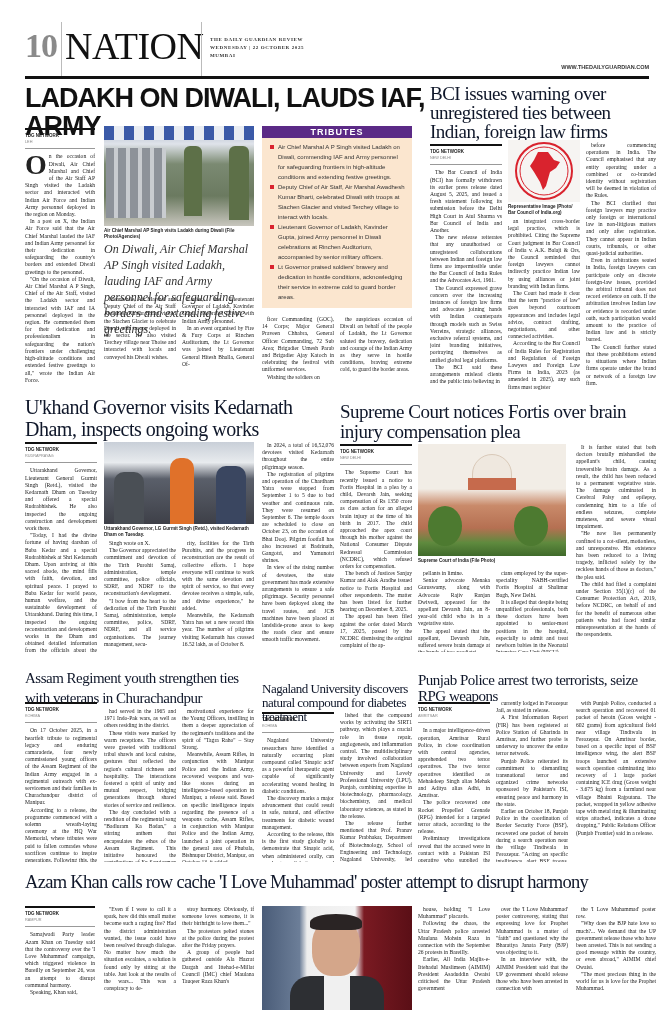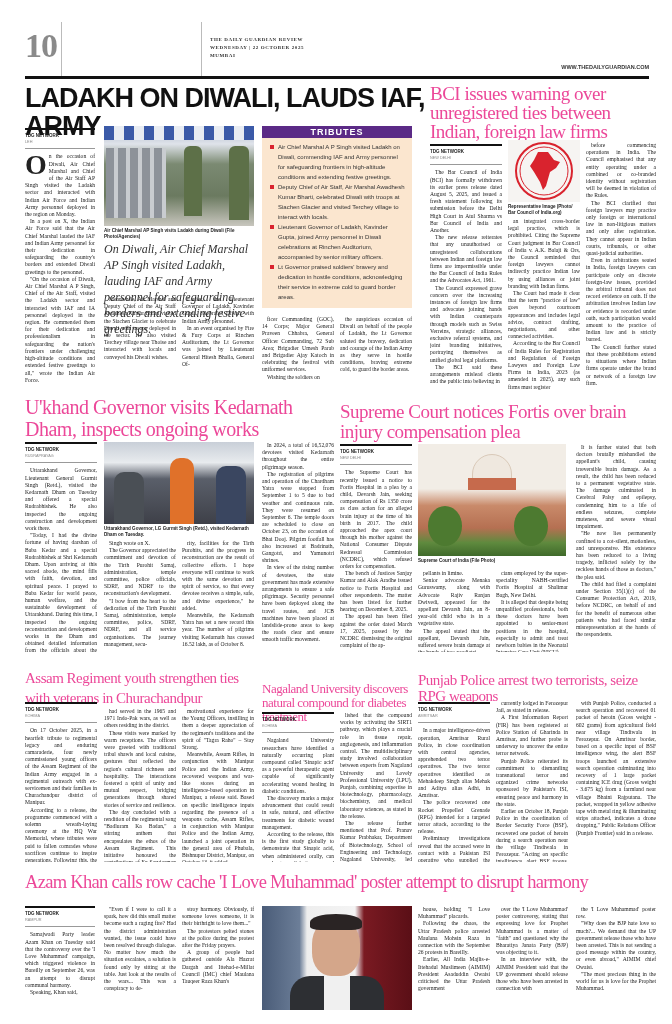--- a/index.html
+++ b/index.html
@@ -7,40 +7,41 @@
 .abs{position:absolute}
 .masthead{left:25px;top:22px;height:52px;width:624px}
 .pnum{position:absolute;left:0;top:4px;font-size:34px;font-weight:700;color:#8a8a8a;letter-spacing:-1px;line-height:40px}
 .sec{position:absolute;left:40px;top:4px;font-size:38px;color:#111;line-height:40px;letter-spacing:-0.5px}
 .vsep1{position:absolute;left:36px;top:0;width:1px;height:54px;background:#bbb}
 .vsep2{position:absolute;left:176px;top:0;width:1px;height:54px;background:#bbb}
 .meta{position:absolute;left:185px;top:14px;font-size:5px;line-height:8px;letter-spacing:0.6px;font-weight:700;color:#333}
 .site{position:absolute;right:0;top:42px;font-size:5.5px;font-family:"Liberation Sans",sans-serif;font-weight:700;color:#333}
 .rule{left:25px;top:76px;width:624px;height:3px;background:#111}
 .hl-cond{font-family:"Liberation Sans",sans-serif;font-weight:700;font-stretch:condensed;letter-spacing:-1px;color:#111}
-.hl{font-family:"Liberation Serif",serif;color:#ec4899;letter-spacing:-0.5px}
+.hl{font-family:"Liberation Serif",serif;color:#0f172a;letter-spacing:-0.5px}
 .by{font-family:"Liberation Sans",sans-serif;font-size:4.5px;font-weight:700;border-top:2px solid #111;padding-top:2px}
 .byloc{font-family:"Liberation Sans",sans-serif;font-size:3.8px;color:#888;border-bottom:1px solid #999;padding-bottom:2px;margin-bottom:4px}
 .col{position:absolute;font-size:5.6px;line-height:7.2px;text-align:justify;color:#222;overflow:hidden}
 .col p{text-indent:5px}
 .cap{font-family:"Liberation Sans",sans-serif;font-size:4.6px;font-weight:700;line-height:6px;color:#222}
 .pq{font-style:italic;font-size:12px;line-height:16px;color:#333}
 .trib-head{background:#5b2a86;color:#fff;font-family:"Liberation Sans",sans-serif;font-weight:700;font-size:9px;text-align:center;letter-spacing:1px;padding:1px 0}
 .trib{background:#fbe6cf;padding:4px 6px 6px 8px}
 .trib li{list-style:none;font-family:"Liberation Sans",sans-serif;font-size:6px;line-height:10px;color:#333;position:relative;padding-left:8px}
 .trib li::before{content:"";position:absolute;left:0;top:3px;width:4px;height:4px;background:#d9232e}
 .photo{position:absolute;overflow:hidden}
 .dropcap{float:left;font-size:28px;line-height:24px;margin-right:2px;font-weight:700}
 </style>
 </head>
 <body>
 
 <div class="abs masthead">
   <span class="pnum">10</span>
   <div class="vsep1"></div>
+  <span class="sec">NATION</span>
   <div class="vsep2"></div>
   <div class="meta">
     <div>THE DAILY GUARDIAN REVIEW</div>
     <div>WEDNESDAY | 22 OCTOBER 2025</div>
     <div>MUMBAI</div>
   </div>
   <span class="site">WWW.THEDAILYGUARDIAN.COM</span>
 </div>
 <div class="abs rule"></div>
 

